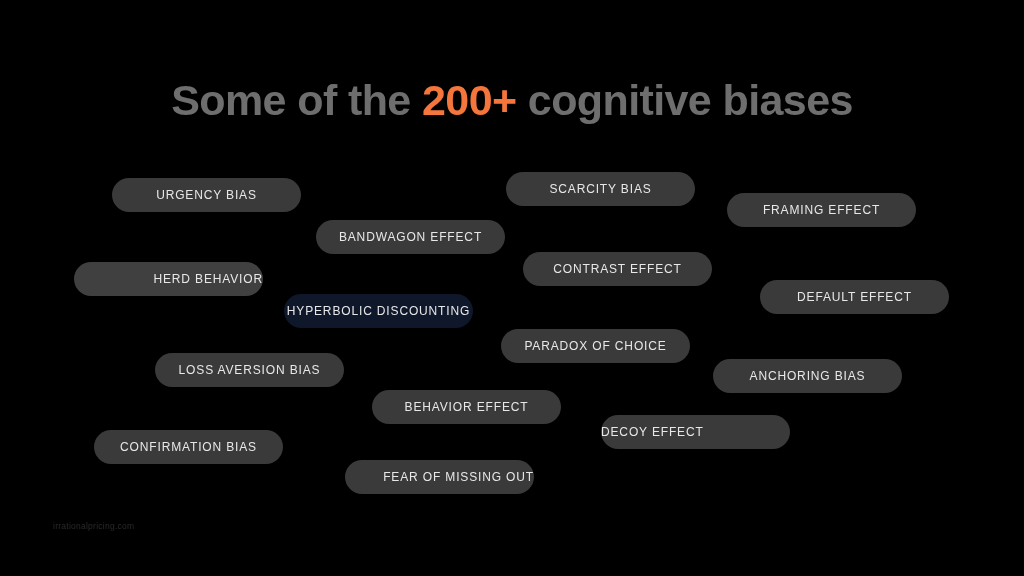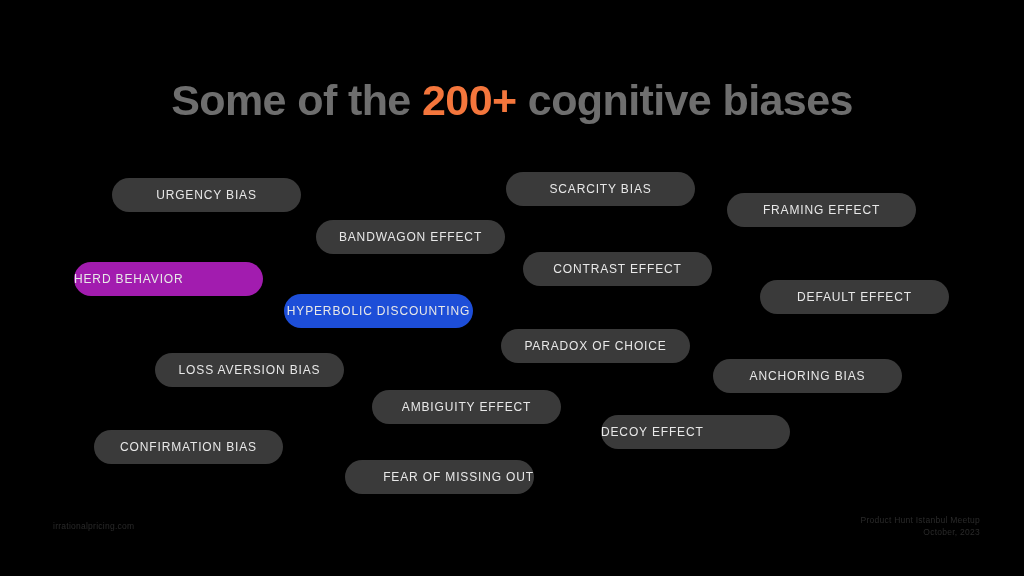--- a/index.html
+++ b/index.html
@@ -95,52 +95,48 @@
       </div>
       <div class="pill" style="left: 727px; top: 193px; width: 189px; background: rgb(58, 58, 58); justify-content: center;">
         <span class="pill-label" style="color: rgb(232, 232, 232);">FRAMING EFFECT</span>
       </div>
       <div class="pill" style="left: 316px; top: 220px; width: 189px; background: rgb(58, 58, 58); justify-content: center;">
         <span class="pill-label" style="color: rgb(232, 232, 232);">BANDWAGON EFFECT</span>
       </div>
       <div class="pill" style="left: 523px; top: 252px; width: 189px; background: rgb(58, 58, 58); justify-content: center;">
         <span class="pill-label" style="color: rgb(232, 232, 232);">CONTRAST EFFECT</span>
       </div>
-      <div class="pill" style="left: 74px; top: 262px; width: 189px; background: #a21caf; justify-content: flex-start;">
+      <div class="pill" style="left: 74px; top: 262px; width: 189px; background: #404040; justify-content: flex-end;">
         <span class="pill-label" style="color: rgb(232, 232, 232);">HERD BEHAVIOR</span>
       </div>
       <div class="pill" style="left: 760px; top: 280px; width: 189px; background: rgb(58, 58, 58); justify-content: center;">
         <span class="pill-label" style="color: rgb(232, 232, 232);">DEFAULT EFFECT</span>
       </div>
-      <div class="pill" style="left: 284px; top: 294px; width: 189px; background: #1d4ed8; justify-content: center;">
+      <div class="pill" style="left: 284px; top: 294px; width: 189px; background: #0f172a; justify-content: center;">
         <span class="pill-label" style="color: rgb(232, 232, 232);">HYPERBOLIC DISCOUNTING</span>
       </div>
       <div class="pill" style="left: 501px; top: 329px; width: 189px; background: rgb(58, 58, 58); justify-content: center;">
         <span class="pill-label" style="color: rgb(232, 232, 232);">PARADOX OF CHOICE</span>
       </div>
       <div class="pill" style="left: 155px; top: 353px; width: 189px; background: rgb(58, 58, 58); justify-content: center;">
         <span class="pill-label" style="color: rgb(232, 232, 232);">LOSS AVERSION BIAS</span>
       </div>
       <div class="pill" style="left: 713px; top: 359px; width: 189px; background: rgb(58, 58, 58); justify-content: center;">
         <span class="pill-label" style="color: rgb(232, 232, 232);">ANCHORING BIAS</span>
       </div>
       <div class="pill" style="left: 372px; top: 390px; width: 189px; background: rgb(58, 58, 58); justify-content: center;">
-        <span class="pill-label" style="color: rgb(232, 232, 232);">AMBIGUITY EFFECT</span>
+        <span class="pill-label" style="color: rgb(232, 232, 232);">BEHAVIOR EFFECT</span>
       </div>
       <div class="pill" style="left: 601px; top: 415px; width: 189px; background: rgb(58, 58, 58); ">
         <span class="pill-label" style="color: rgb(232, 232, 232);">DECOY EFFECT</span>
       </div>
       <div class="pill" style="left: 94px; top: 430px; width: 189px; background: rgb(58, 58, 58); justify-content: center;">
         <span class="pill-label" style="color: rgb(232, 232, 232);">CONFIRMATION BIAS</span>
       </div>
       <div class="pill" style="left: 345px; top: 460px; width: 189px; background: rgb(58, 58, 58); justify-content: flex-end;">
         <span class="pill-label" style="color: rgb(232, 232, 232);">FEAR OF MISSING OUT</span>
       </div>
     </div>
 
   <div class="footer-text" id="footer-left" style="color: rgb(42, 42, 42);">irrationalpricing.com</div>
 
-  <div class="footer-text" id="footer-right" style="color: rgb(42, 42, 42);">
-    <div>Product Hunt Istanbul Meetup</div>
-    <div>October, 2023</div>
-  </div>
 
 </div>
 
 </body></html>

